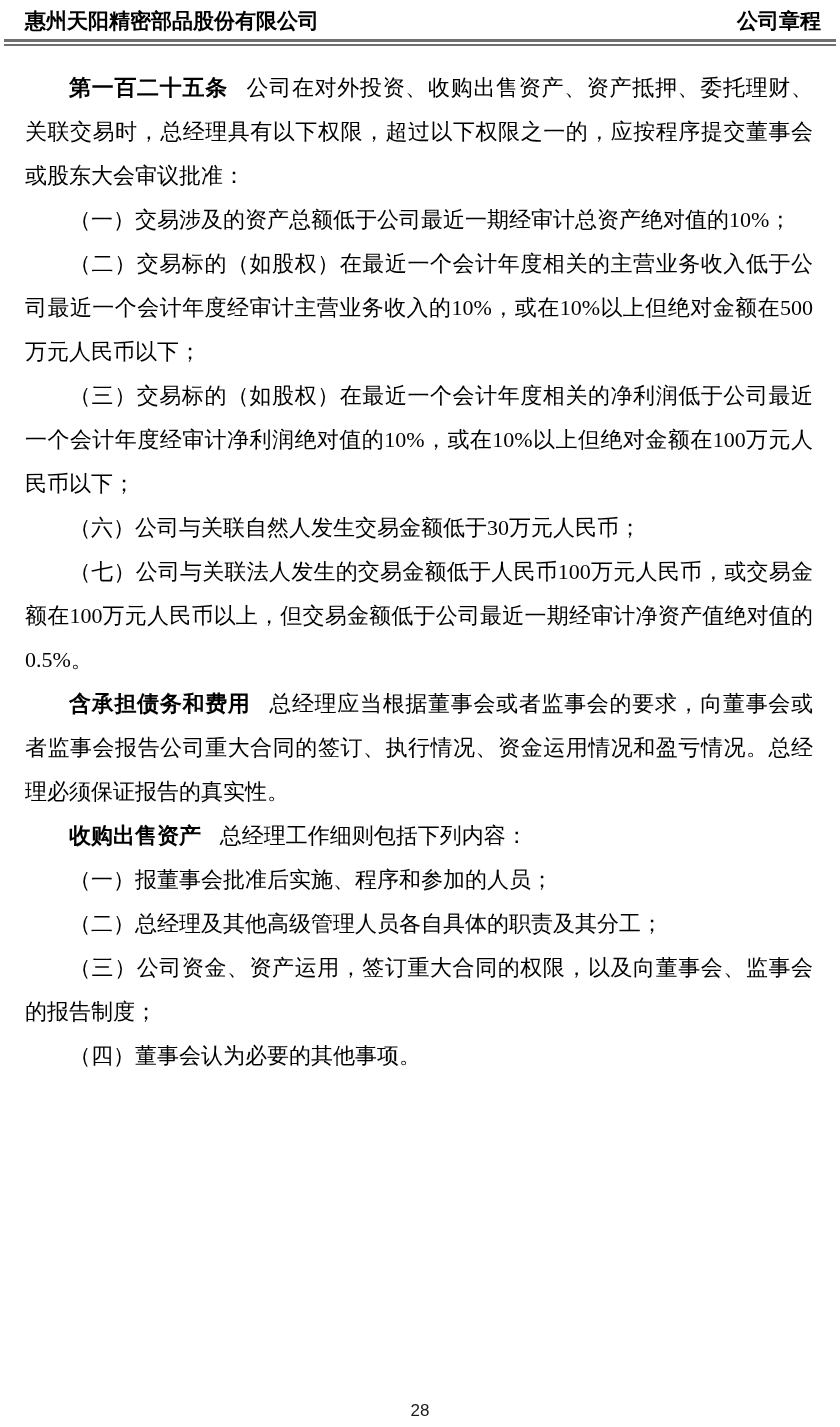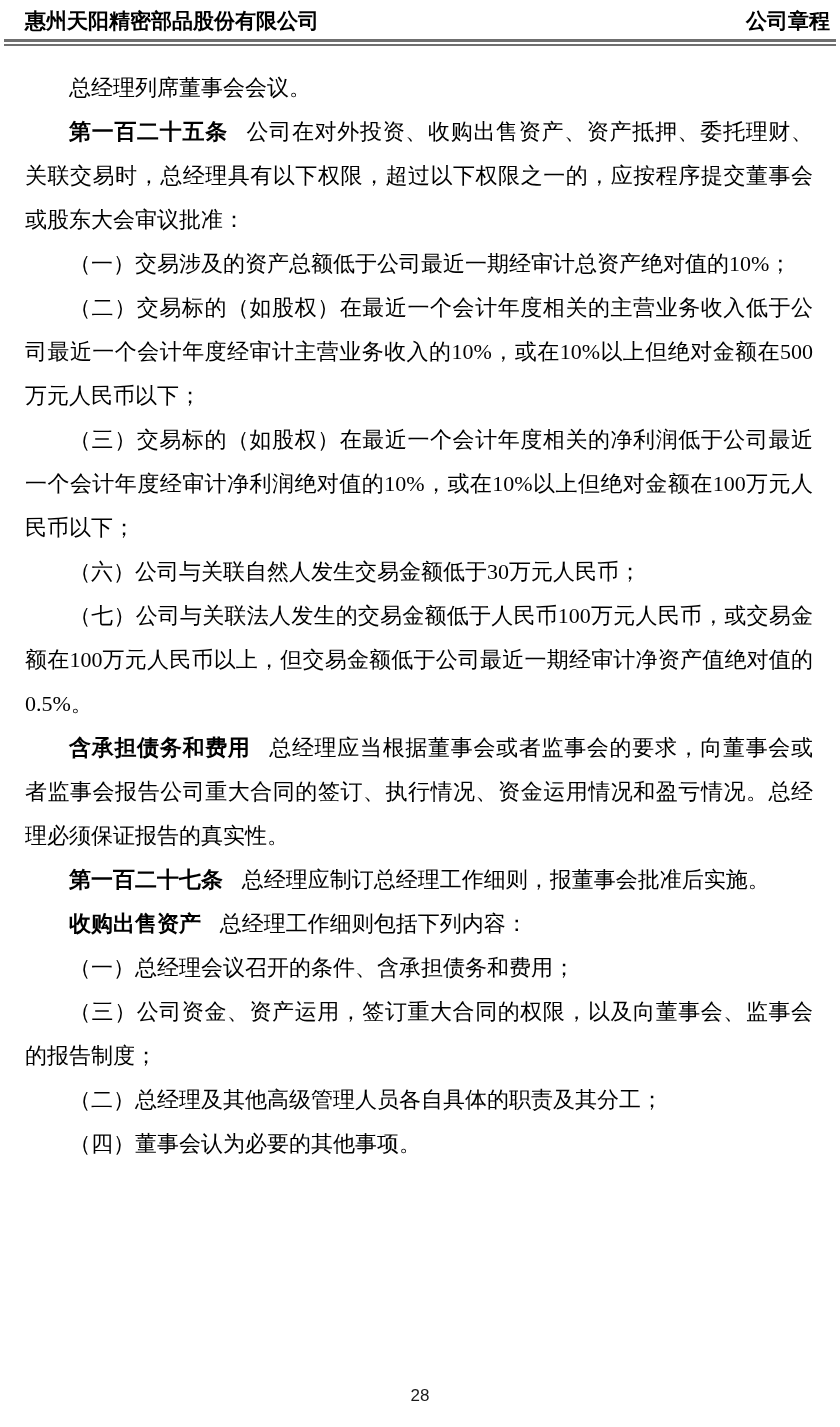--- a/index.html
+++ b/index.html
@@ -15,21 +15,21 @@
     background: #ffffff;
     color: #000000;
     font-family: "Liberation Serif", "DejaVu Serif", serif;
     overflow: hidden;
     box-sizing: border-box;
   }
   .header {
     display: flex;
     justify-content: space-between;
     align-items: flex-start;
-    padding: 8px 10px 4px 25px;
+    padding: 8px 19px 4px 25px;
     font-size: 21px;
     font-weight: bold;
     line-height: 26px;
   }
   .header-rule {
     height: 2px;
     margin: 1px 4px 0 4px;
     border-top: 3px solid var(--rule-color, #6f6f6f);
     border-bottom: 2px solid var(--rule-color, #6f6f6f);
   }
@@ -45,48 +45,46 @@
     word-break: break-all;
   }
   .art {
     font-weight: bold;
     margin-right: 0.85em;
   }
   .footer {
     position: absolute;
     left: 0;
     right: 0;
-    bottom: 21px;
+    bottom: 6px;
     text-align: center;
     font-size: 17px;
     font-family: "Liberation Sans", "DejaVu Sans", sans-serif;
     color: #1a1a1a;
   }
 </style>
 </head>
 <body>
 
 <div class="page">
   <div class="header">
     <span>惠州天阳精密部品股份有限公司</span>
     <span>公司章程</span>
   </div>
   <div class="header-rule"></div>
 
   <div class="content">
-      <p class="para">总经理列席董事会会议。</p>
       <p class="para"><b class="art">第一百二十五条</b>公司在对外投资、收购出售资产、资产抵押、委托理财、关联交易时，总经理具有以下权限，超过以下权限之一的，应按程序提交董事会或股东大会审议批准：</p>
       <p class="para">（一）交易涉及的资产总额低于公司最近一期经审计总资产绝对值的10%；</p>
       <p class="para">（二）交易标的（如股权）在最近一个会计年度相关的主营业务收入低于公司最近一个会计年度经审计主营业务收入的10%，或在10%以上但绝对金额在500万元人民币以下；</p>
       <p class="para">（三）交易标的（如股权）在最近一个会计年度相关的净利润低于公司最近一个会计年度经审计净利润绝对值的10%，或在10%以上但绝对金额在100万元人民币以下；</p>
       <p class="para">（六）公司与关联自然人发生交易金额低于30万元人民币；</p>
       <p class="para">（七）公司与关联法人发生的交易金额低于人民币100万元人民币，或交易金额在100万元人民币以上，但交易金额低于公司最近一期经审计净资产值绝对值的0.5%。</p>
       <p class="para"><b class="art">含承担债务和费用</b>总经理应当根据董事会或者监事会的要求，向董事会或者监事会报告公司重大合同的签订、执行情况、资金运用情况和盈亏情况。总经理必须保证报告的真实性。</p>
-      <p class="para"><b class="art">第一百二十七条</b>总经理应制订总经理工作细则，报董事会批准后实施。</p>
       <p class="para"><b class="art">收购出售资产</b>总经理工作细则包括下列内容：</p>
-      <p class="para">（一）总经理会议召开的条件、含承担债务和费用；</p>
+      <p class="para">（一）报董事会批准后实施、程序和参加的人员；</p>
+      <p class="para">（二）总经理及其他高级管理人员各自具体的职责及其分工；</p>
       <p class="para">（三）公司资金、资产运用，签订重大合同的权限，以及向董事会、监事会的报告制度；</p>
-      <p class="para">（二）总经理及其他高级管理人员各自具体的职责及其分工；</p>
       <p class="para">（四）董事会认为必要的其他事项。</p>
     </div>
 
   <div class="footer">28</div>
 </div>
 
 </body></html>

